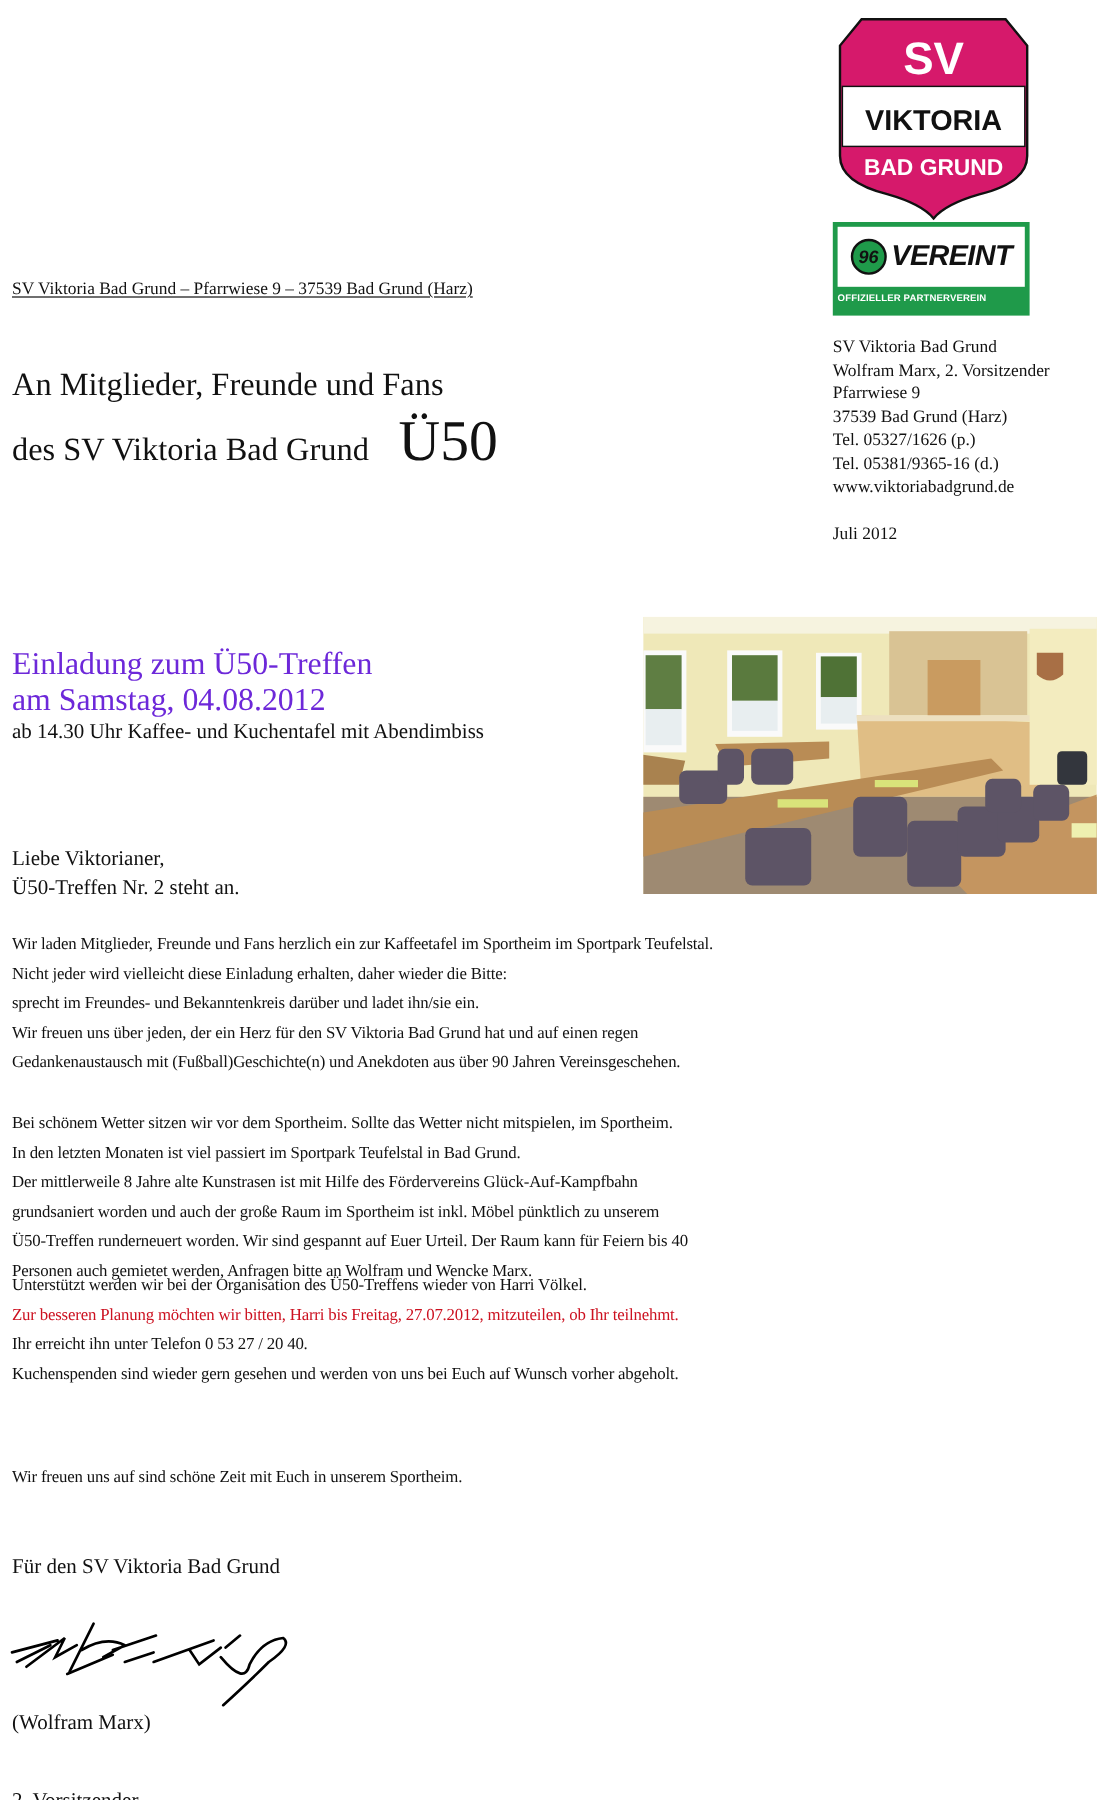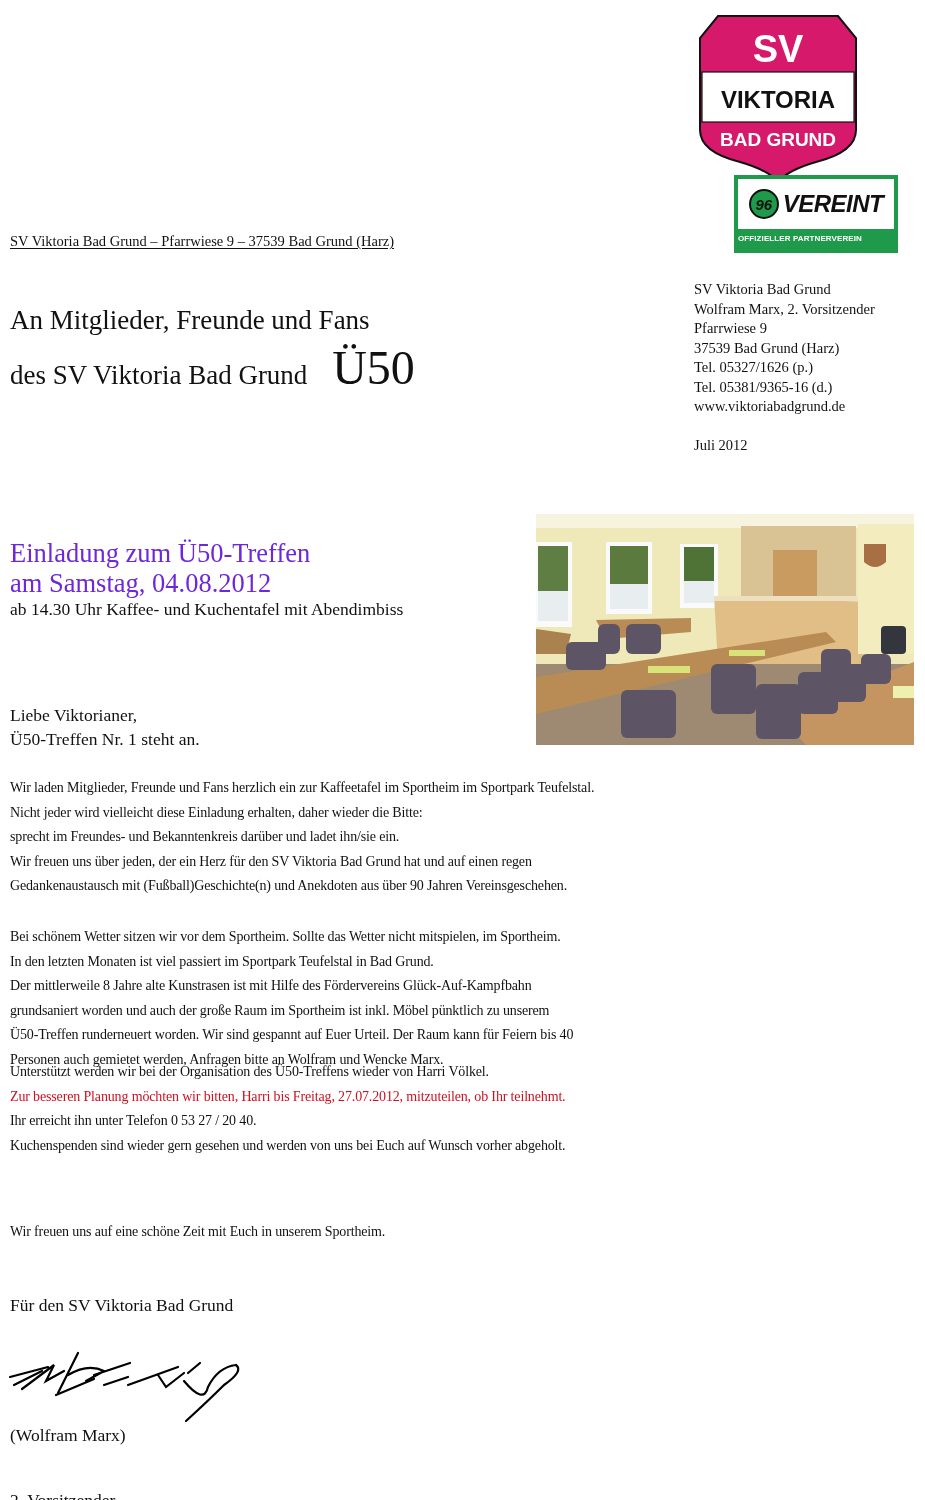--- a/index.html
+++ b/index.html
@@ -5,22 +5,22 @@
     html, body { margin: 0; padding: 0; background: #ffffff; }
     body {
       width: 925px; height: 1500px; position: relative; overflow: hidden;
       font-family: "Liberation Serif", "DejaVu Serif", serif; color: #111;
     }
     .abs { position: absolute; }
 
     
     .shield { left: 696px; top: 12px; width: 164px; width: 164px; height: 172px; }
     .partner {
-      left: 694px; top: 175px; width: 164px; height: 78px;
-      background: #1f9a4a; box-sizing: border-box; padding: 4px; margin-left: 40px;
+      left: 694px; top: 185px; width: 164px; height: 78px;
+      background: #1f9a4a; box-sizing: border-box; padding: 4px;
     }
     .partner-inner {
       background: #fff; height: 50px; display: flex; align-items: center; justify-content: center; gap: 4px;
     }
     .ball {
       width: 30px; height: 30px; border-radius: 50%; background: #1f9a4a; border: 2px solid #111;
       box-sizing: border-box; color: #111; font: italic bold 15px "Liberation Sans", sans-serif;
       display: flex; align-items: center; justify-content: center;
     }
     .vereint { font: italic bold 24px "Liberation Sans", sans-serif; color: #111; letter-spacing: -0.5px; }
@@ -149,21 +149,21 @@
     <rect x="345" y="112" width="25" height="28" rx="4" fill="#33363d"></rect>
   </g>
 
   <rect x="112" y="152" width="42" height="7" fill="#d9e37a"></rect>
   <rect x="193" y="136" width="36" height="6" fill="#d9e37a"></rect>
   <rect x="357" y="172" width="21" height="12" fill="#eef0b0"></rect>
 </svg>
 
 <div class="abs greeting">
   <div>Liebe Viktorianer,</div>
-  <div>Ü50-Treffen Nr. 1 steht an.</div>
+  <div>Ü50-Treffen Nr. 2 steht an.</div>
 </div>
 
 <div class="abs body-text p1">
   <div>Wir laden Mitglieder, Freunde und Fans herzlich ein zur Kaffeetafel im Sportheim im Sportpark Teufelstal.</div>
   <div>Nicht jeder wird vielleicht diese Einladung erhalten, daher wieder die Bitte:</div>
   <div>sprecht im Freundes- und Bekanntenkreis darüber und ladet ihn/sie ein.</div>
   <div>Wir freuen uns über jeden, der ein Herz für den SV Viktoria Bad Grund hat und auf einen regen</div>
   <div>Gedankenaustausch mit (Fußball)Geschichte(n) und Anekdoten aus über 90 Jahren Vereinsgeschehen.</div>
 </div>
 
@@ -176,21 +176,21 @@
   <div>Personen auch gemietet werden, Anfragen bitte an Wolfram und Wencke Marx.</div>
 </div>
 
 <div class="abs body-text p3">
   <div>Unterstützt werden wir bei der Organisation des Ü50-Treffens wieder von Harri Völkel.</div>
   <div class="red-line">Zur besseren Planung möchten wir bitten, Harri bis Freitag, 27.07.2012, mitzuteilen, ob Ihr teilnehmt.</div>
   <div>Ihr erreicht ihn unter Telefon  0 53 27 / 20 40.</div>
   <div>Kuchenspenden sind wieder gern gesehen und werden von uns bei Euch auf Wunsch vorher abgeholt.</div>
 </div>
 
-<div class="abs body-text p4">Wir freuen uns auf eine schöne Zeit mit Euch in unserem Sportheim.</div>
+<div class="abs body-text p4">Wir freuen uns auf sind schöne Zeit mit Euch in unserem Sportheim.</div>
 
 <div class="abs closing">Für den SV Viktoria Bad Grund</div>
 
 <svg class="abs signature" viewBox="0 0 240 80">
   <g stroke="#000" stroke-width="2.2" fill="none" stroke-linecap="round">
     <path d="M2 32 L40 22 M6 40 L34 26 M14 44 L46 20 L38 36 L56 26"></path>
     <path d="M70 8 L50 48 M60 30 Q80 18 96 26 L78 36 M86 30 L122 18"></path>
     <path d="M48 50 L86 34 M96 40 L120 32"></path>
     <path d="M120 40 L170 22 M150 30 L158 42 L176 28"></path>
     <path d="M180 28 L192 18 M176 36 Q196 60 200 42 Q210 22 228 20 Q236 26 216 40 Q200 56 178 76"></path>

